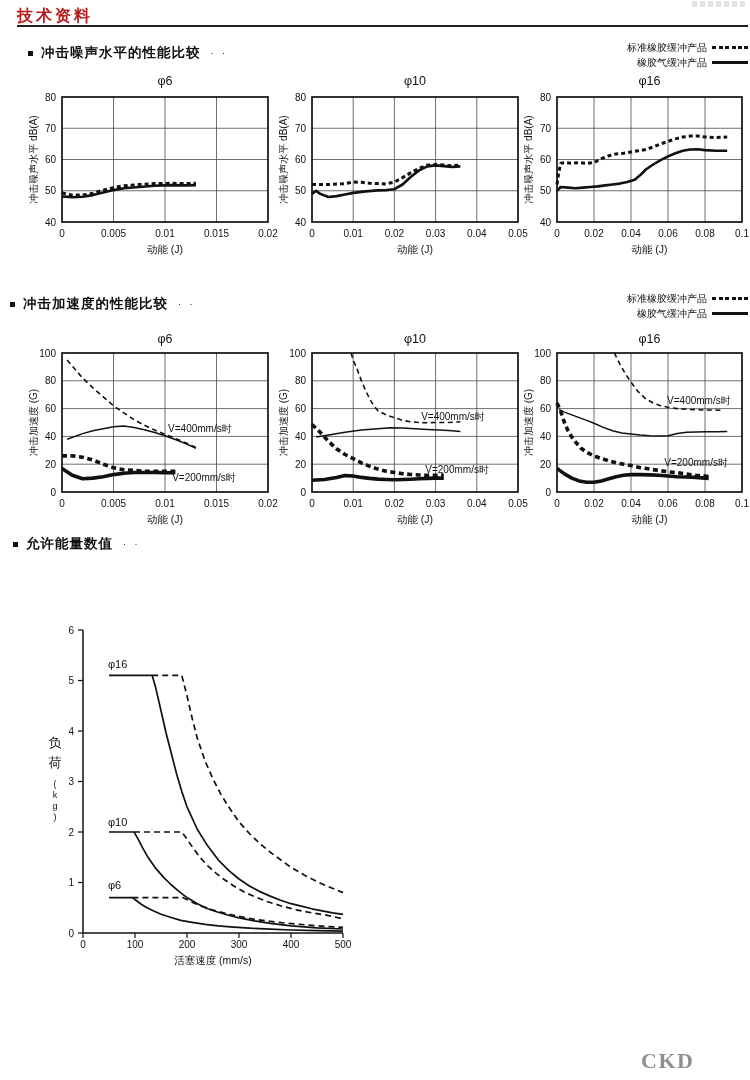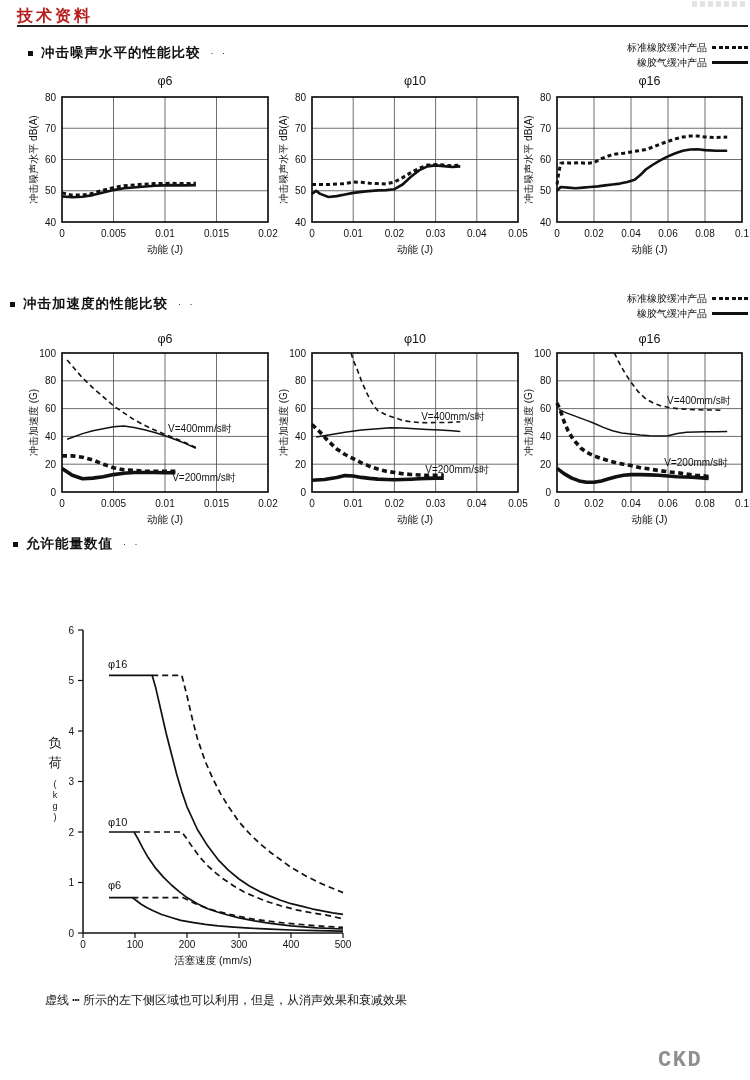--- a/index.html
+++ b/index.html
@@ -29,21 +29,21 @@
   #legend2{left:536px;top:293px;}
   .legend-row{display:flex;justify-content:flex-end;align-items:center;gap:5px;height:11px;}
   .legend-label{font-size:10px;white-space:nowrap;}
   .legend-sample{width:36px;height:3.5px;flex:0 0 auto;}
   .sample-dashed{background:repeating-linear-gradient(90deg,#111 0 4px,transparent 4px 6.5px);}
   .sample-solid{background:#111;}
   svg.chart{display:block;}
   .footnote{left:45px;top:992px;font-size:12px;line-height:17px;color:#141414;}
   .logo{
     left:641px;top:1048px;font-size:22px;font-weight:800;color:#8f8f8f;
-    letter-spacing:1.5px;font-family:Liberation Mono, monospace;margin-left:17px;
+    letter-spacing:1.5px;font-family:Liberation Serif, serif;
   }
 </style>
 </head>
 <body>
 
 <div class="abs page-title">技术资料</div>
 <div class="abs title-rule"></div>
 <div class="abs corner-artifact"></div>
 
 <div class="abs section-title" id="section1">
@@ -297,16 +297,15 @@
     <polyline points="81.0,234.0 106.0,234.0 109.6,240.1 114.8,250.2 120.0,259.3 127.8,270.4 135.6,279.4 143.4,287.0 151.2,293.6 159.0,299.6 169.4,305.7 179.8,310.8 190.2,314.3 200.6,317.3 211.0,319.9 226.6,322.9 242.2,325.4 263.0,327.9 289.0,329.9 315.0,331.0" fill="none" stroke="#111" stroke-width="1.7" stroke-linecap="butt" stroke-linejoin="round"></polyline>
     <polyline points="106.0,234.0 153.8,234.0 159.0,241.1 165.2,250.2 172.0,259.3 179.8,267.8 187.6,274.9 195.4,281.0 205.8,288.0 216.2,294.1 226.6,298.6 239.6,303.7 252.6,307.7 268.2,311.8 283.8,314.8 299.4,317.3 315.0,320.9" fill="none" stroke="#111" stroke-width="1.7" stroke-dasharray="6,4" stroke-linecap="butt" stroke-linejoin="round"></polyline>
     <polyline points="81.0,299.6 104.4,299.6 108.6,302.7 113.2,306.2 119.0,309.8 125.2,312.8 133.0,316.3 142.4,319.3 152.8,322.4 164.2,324.4 177.2,326.4 190.2,327.9 205.8,329.2 221.4,330.2 242.2,331.2 263.0,332.0 289.0,332.7 315.0,333.2" fill="none" stroke="#111" stroke-width="1.7" stroke-linecap="butt" stroke-linejoin="round"></polyline>
     <polyline points="104.4,299.6 154.8,299.6 160.0,302.2 166.3,305.2 173.6,308.2 181.9,311.3 191.2,313.8 201.6,316.3 213.6,318.8 226.6,321.4 242.2,323.4 260.4,325.4 278.6,326.9 296.8,328.4 315.0,329.4" fill="none" stroke="#111" stroke-width="1.7" stroke-dasharray="6,4" stroke-linecap="butt" stroke-linejoin="round"></polyline>
     <text x="79.96000000000001" y="69.83999999999997" text-anchor="start" font-size="11" font-family="'Liberation Sans','DejaVu Sans',sans-serif" fill="#111">φ16</text>
     <text x="79.96000000000001" y="228.41" text-anchor="start" font-size="11" font-family="'Liberation Sans','DejaVu Sans',sans-serif" fill="#111">φ10</text>
     <text x="79.96000000000001" y="290.525" text-anchor="start" font-size="11" font-family="'Liberation Sans','DejaVu Sans',sans-serif" fill="#111">φ6</text>
   </svg>
 
 <div class="abs footnote">
-  <div>虚线 ┅ 所示的左下侧区域也可以利用，但是，从消声效果和衰减效果</div>
 </div>
 
 <div class="abs logo">CKD</div>
 
 </body></html>

